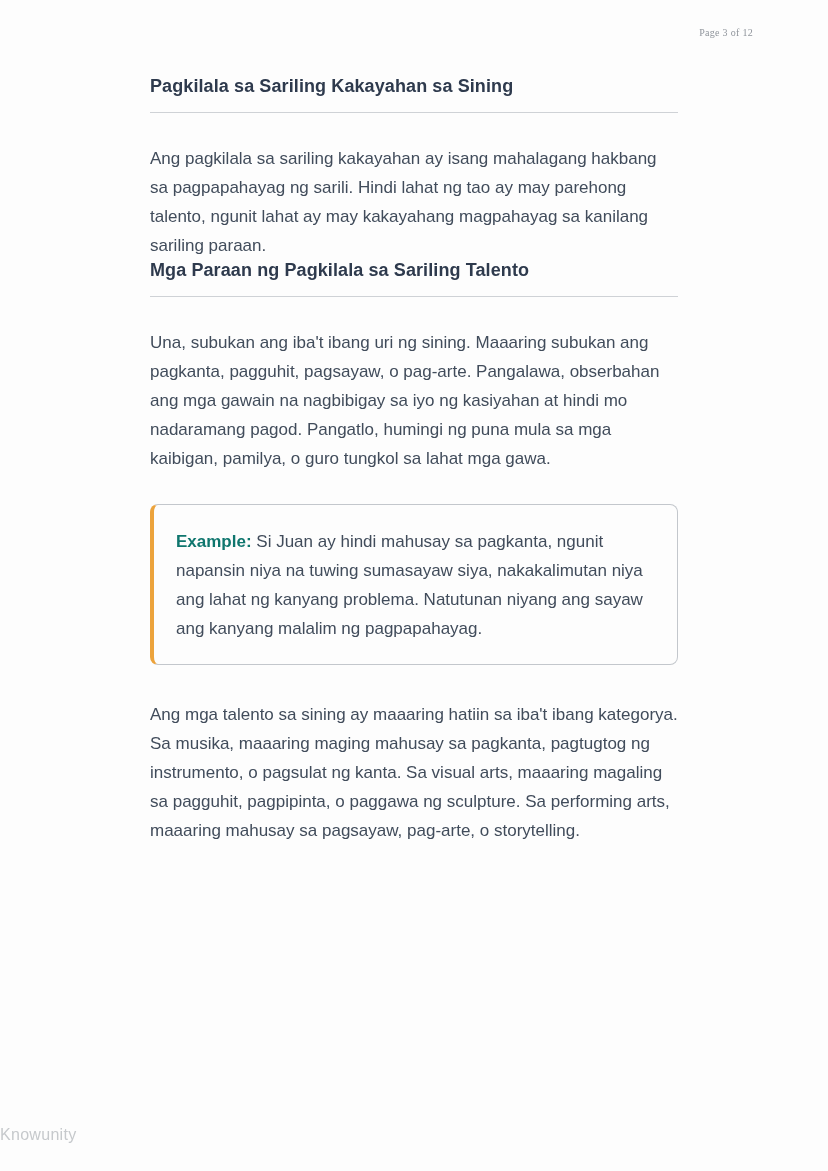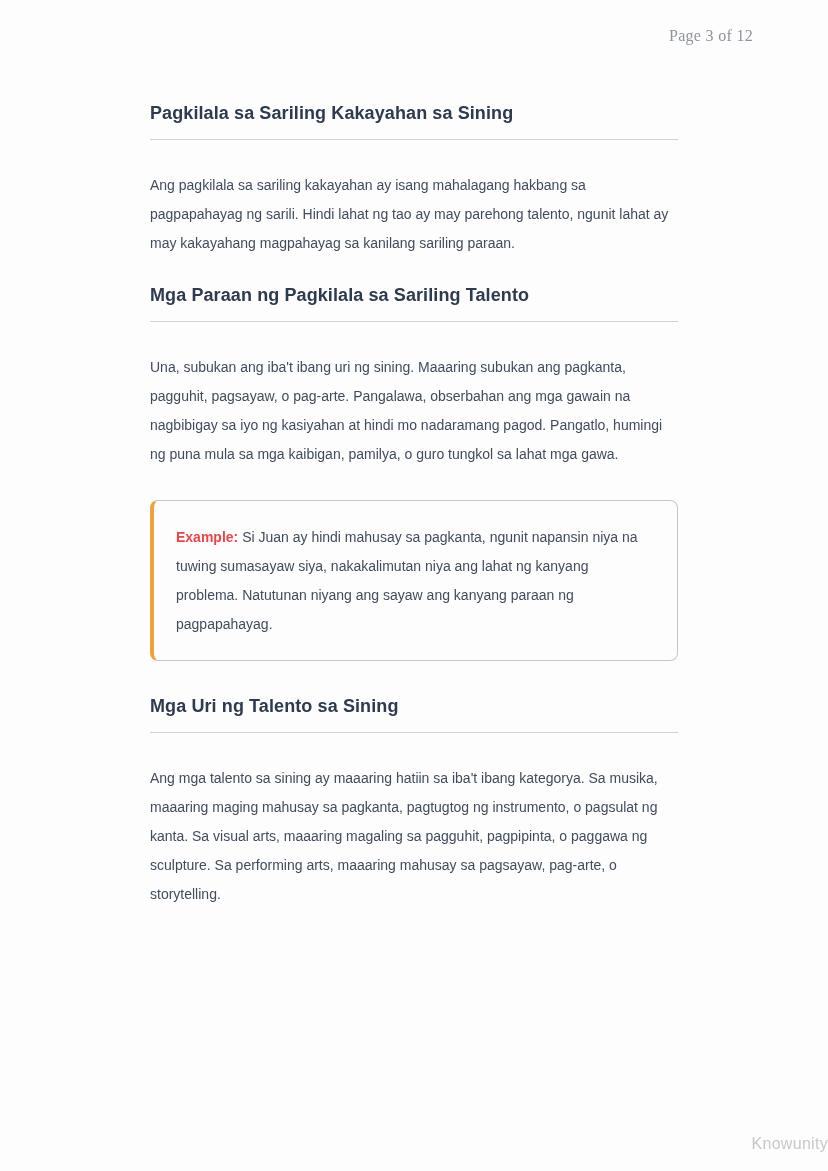--- a/index.html
+++ b/index.html
@@ -10,64 +10,63 @@
   }
   .page {
     position: relative;
     width: 828px; height: 1171px;
     overflow: hidden;
   }
   .page-num {
     position: absolute;
     top: 27px; right: 75px;
     font-family: "Liberation Serif", serif;
-    font-size: 16px;
+    font-size: 10px;
     color: #8f949b;
     letter-spacing: 0.3px;
   }
   .content {
     position: absolute;
     left: 150px; top: 76px;
     width: 528px;
   }
   .section-heading {
     font-size: 18px;
     font-weight: bold;
     color: #2e3a4d;
     letter-spacing: 0.1px;
     padding-bottom: 15px;
     border-bottom: 1px solid #cfd2d6;
     margin-bottom: 31px;
-    margin-top: 27px;
   }
   .section + .section .section-heading,
   .spaced-heading {
   }
   .para {
-    font-size: 14px;
+    font-size: 17px;
     line-height: 29px;
     color: #414c5b;
     margin-bottom: 25px;
   }
   .para:last-child { margin-bottom: 0; }
   .example-box {
     border: 1px solid #c3c7cc;
     border-left: 4px solid #eca33c;
     border-radius: 8px;
     padding: 22px 24px 21px 22px;
     margin: 31px 0 35px 0;
     background: #fdfdfd;
   }
   .example-box .para { margin-bottom: 0; }
-  .example-label { font-weight: bold; color: #ef4444; }
+  .example-label { font-weight: bold; color: #0f766e; }
   .footer-brand {
     position: absolute;
     left: 0; right: 0;
-    bottom: 18px;
-    text-align: right;
+    bottom: 27px;
+    text-align: left;
     font-size: 16px;
     color: #c6c9cc;
     letter-spacing: 0.3px;
   }
 </style>
 </head>
 <body>
 
 <div class="page">
 
@@ -78,26 +77,25 @@
     <section class="section">
       <h2 class="section-heading">Pagkilala sa Sariling Kakayahan sa Sining</h2>
       <p class="para">Ang pagkilala sa sariling kakayahan ay isang mahalagang hakbang sa pagpapahayag ng sarili. Hindi lahat ng tao ay may parehong talento, ngunit lahat ay may kakayahang magpahayag sa kanilang sariling paraan.</p>
     </section>
 
     <section class="section">
       <h2 class="section-heading">Mga Paraan ng Pagkilala sa Sariling Talento</h2>
       <p class="para">Una, subukan ang iba't ibang uri ng sining. Maaaring subukan ang pagkanta, pagguhit, pagsayaw, o pag-arte. Pangalawa, obserbahan ang mga gawain na nagbibigay sa iyo ng kasiyahan at hindi mo nadaramang pagod. Pangatlo, humingi ng puna mula sa mga kaibigan, pamilya, o guro tungkol sa lahat mga gawa.</p>
 
       <aside class="example-box">
-        <p class="para"><span class="example-label">Example:</span> <span>Si Juan ay hindi mahusay sa pagkanta, ngunit napansin niya na tuwing sumasayaw siya, nakakalimutan niya ang lahat ng kanyang problema. Natutunan niyang ang sayaw ang kanyang paraan ng pagpapahayag.</span></p>
+        <p class="para"><span class="example-label">Example:</span> <span>Si Juan ay hindi mahusay sa pagkanta, ngunit napansin niya na tuwing sumasayaw siya, nakakalimutan niya ang lahat ng kanyang problema. Natutunan niyang ang sayaw ang kanyang malalim ng pagpapahayag.</span></p>
       </aside>
     </section>
 
     <section class="section">
-      <h2 class="section-heading">Mga Uri ng Talento sa Sining</h2>
       <p class="para">Ang mga talento sa sining ay maaaring hatiin sa iba't ibang kategorya. Sa musika, maaaring maging mahusay sa pagkanta, pagtugtog ng instrumento, o pagsulat ng kanta. Sa visual arts, maaaring magaling sa pagguhit, pagpipinta, o paggawa ng sculpture. Sa performing arts, maaaring mahusay sa pagsayaw, pag-arte, o storytelling.</p>
     </section>
 
   </main>
 
   <footer class="footer-brand">Knowunity</footer>
 
 </div>
 
 </body></html>

